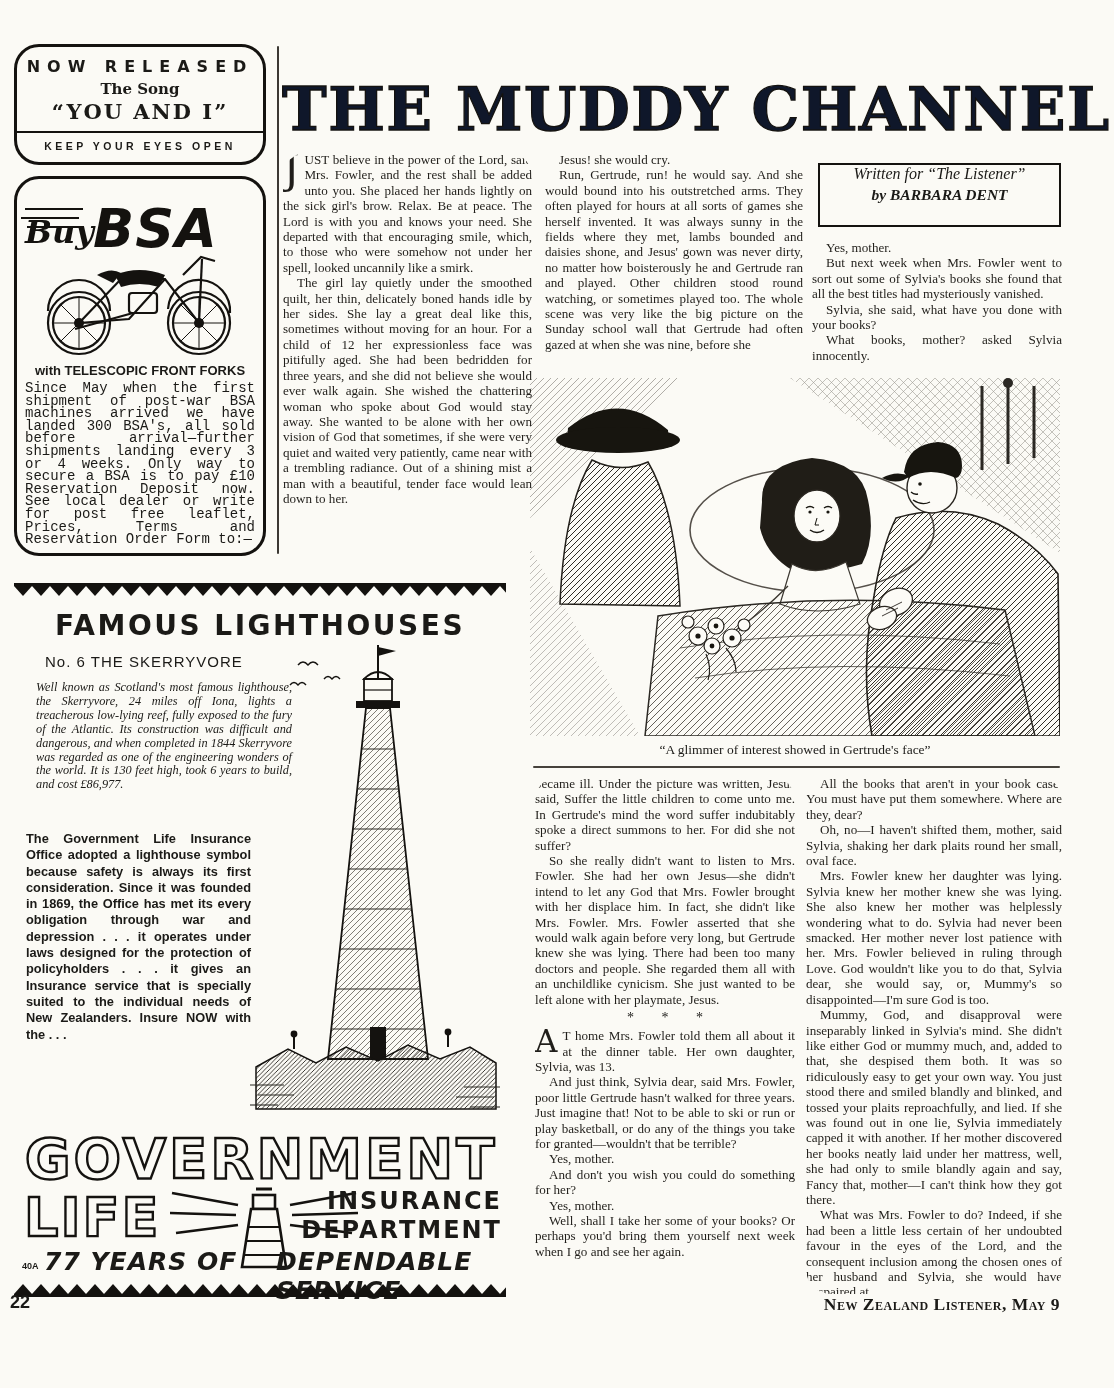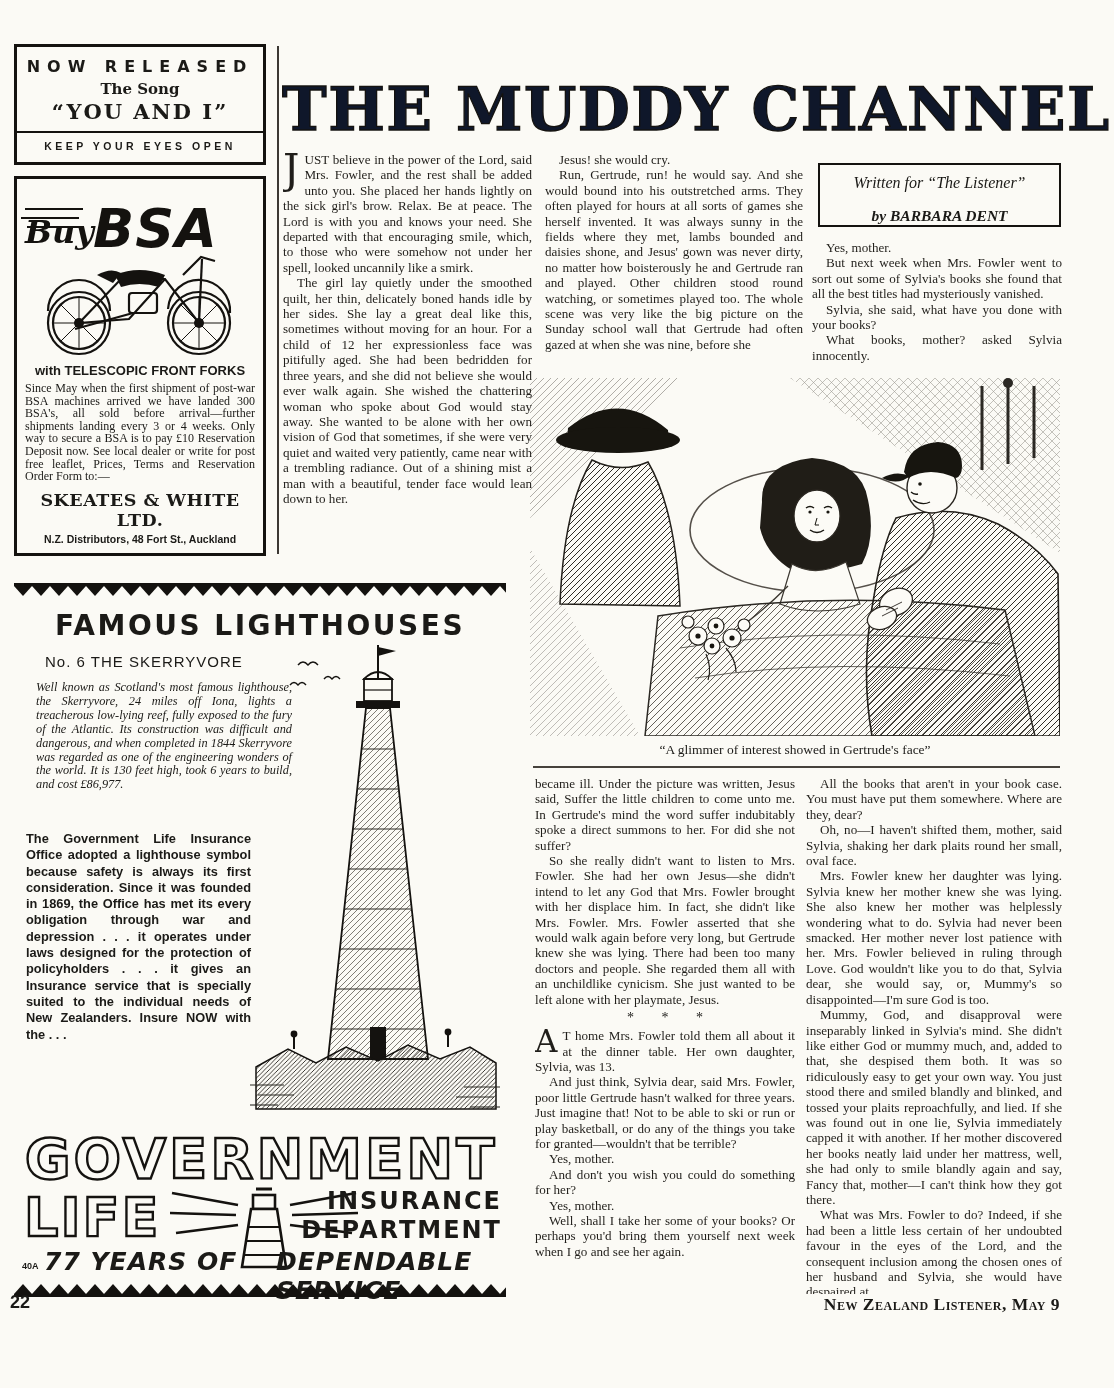--- a/index.html
+++ b/index.html
@@ -2,21 +2,21 @@
 <html><head>
 <meta charset="utf-8">
 <style>
   * { margin:0; padding:0; box-sizing:border-box; }
   html,body { background:#9a9891; }
   .page {
     position:relative; width:1114px; height:1388px; margin:0 auto;
     background:#fbfaf5; color:#1b1a17; overflow:hidden;
     font-family:"Liberation Serif", serif;
   }
-  .abs { position:absolute; }
+  .abs { position:absolute;border-radius:25px; }
 
   
   .body { font-size:13.1px; line-height:15.4px; text-align:justify; color:#201e1a; }
   .ind  { text-indent:14px; }
   .col  { overflow:hidden; }
   .dropcap {
     float:left; font-family:"DejaVu Serif", serif; font-size:41px; line-height:33px;
     margin:1px 5px 0 0; font-weight:400;
   }
   .dropcap.small { font-size:31px; line-height:26px; margin-top:0; }
@@ -28,21 +28,21 @@
     font-family:"DejaVu Serif", serif; font-style:italic; font-weight:bold;
     font-size:21px; letter-spacing:1.5px; border-bottom:3px solid #14120f; padding:0 10px 3px 0;
   }
   .title {
     position:absolute; left:282px; top:78px; width:780px; white-space:nowrap;
     font-family:"DejaVu Serif", serif; font-weight:bold; font-size:60px; line-height:62px;
     letter-spacing:1.5px; color:#0f172a; -webkit-text-stroke:1.3px #14120f;
   }
   .byline-box {
     position:absolute; left:818px; top:163px; width:243px; height:64px;
-    border:2px solid #14120f; display:flex; flex-direction:column; align-items:center; justify-content:flex-end;gap:12px;
+    border:2px solid #14120f; display:flex; flex-direction:column; align-items:center; justify-content:flex-start;
   }
   .byline-1 { font-style:italic; font-size:16px; }
   .byline-2 { font-style:italic; font-weight:bold; font-size:15.5px; margin-top:3px; }
 
   .c1 { left:283px; top:152px; width:249px; height:414px; }
   .c2 { left:545px; top:152px; width:258px; height:226px; }
   .c3 { left:812px; top:240px; width:250px; height:140px; }
   .bc1 { left:535px; top:776px; width:260px; height:518px; }
   .bc2 { left:806px; top:776px; width:256px; height:518px; }
 
@@ -64,21 +64,21 @@
   .ad1-headline { font-family:"DejaVu Sans", sans-serif; font-weight:800; font-size:16px; letter-spacing:7px; }
   .ad1-thesong  { font-family:"DejaVu Serif", serif; font-weight:bold; font-size:15px; margin-top:4px; }
   .ad1-song     { font-family:"DejaVu Serif", serif; font-weight:bold; font-size:21px; letter-spacing:2px; margin-top:1px; }
   .ad1-footer   { font-family:"Liberation Sans", sans-serif; font-weight:bold; font-size:10.5px; letter-spacing:3.5px;
                   border-top:2px solid #14120f; margin-top:7px; padding-top:7px; }
 
   
   .ad2 { left:14px; top:176px; width:252px; height:380px; border:3px solid #14120f; overflow:hidden; }
   .ad2 svg { display:block; margin:2px auto 0; }
   .ad2-forks   { font-family:"Liberation Sans", sans-serif; font-weight:bold; font-size:13px; text-align:center; margin-top:-2px; }
-  .ad2-body    { font-family:Liberation Serif, serif; font-size:12px; line-height:12.6px; text-align:justify; padding:4px 8px 0; }
+  .ad2-body    { font-family:Liberation Mono, monospace; font-size:14px; line-height:12.6px; text-align:justify; padding:4px 8px 0; }
   .ad2-company { font-family:"DejaVu Serif", serif; font-weight:bold; font-size:17.5px; text-align:center; margin-top:7px; letter-spacing:.5px; }
   .ad2-address { font-family:"Liberation Sans", sans-serif; font-weight:bold; font-size:10.5px; text-align:center; margin-top:3px; }
 
   
   .vrule { left:277px; top:46px; width:2px; height:508px; background:#3c3833; }
 
   
   .ad3 { left:14px; top:583px; width:492px; height:920px; }
   .zz  { position:absolute; left:0; }
   .zz-top { top:0; }

